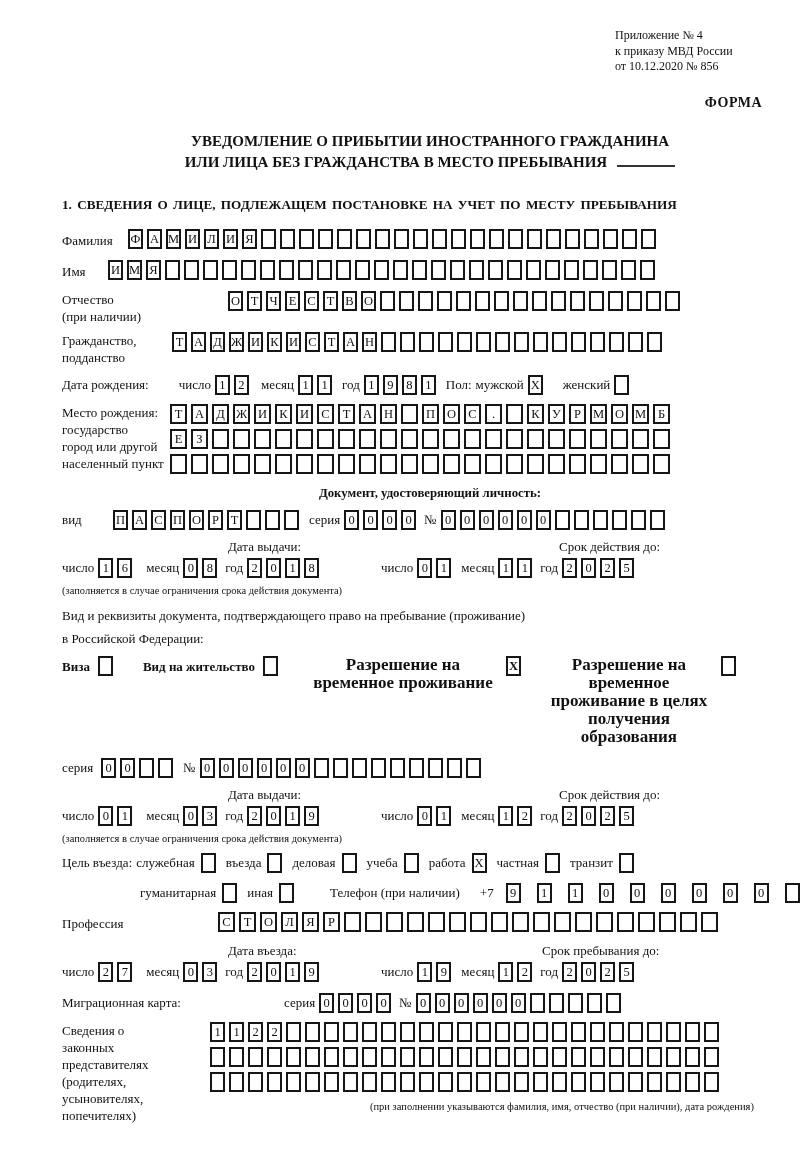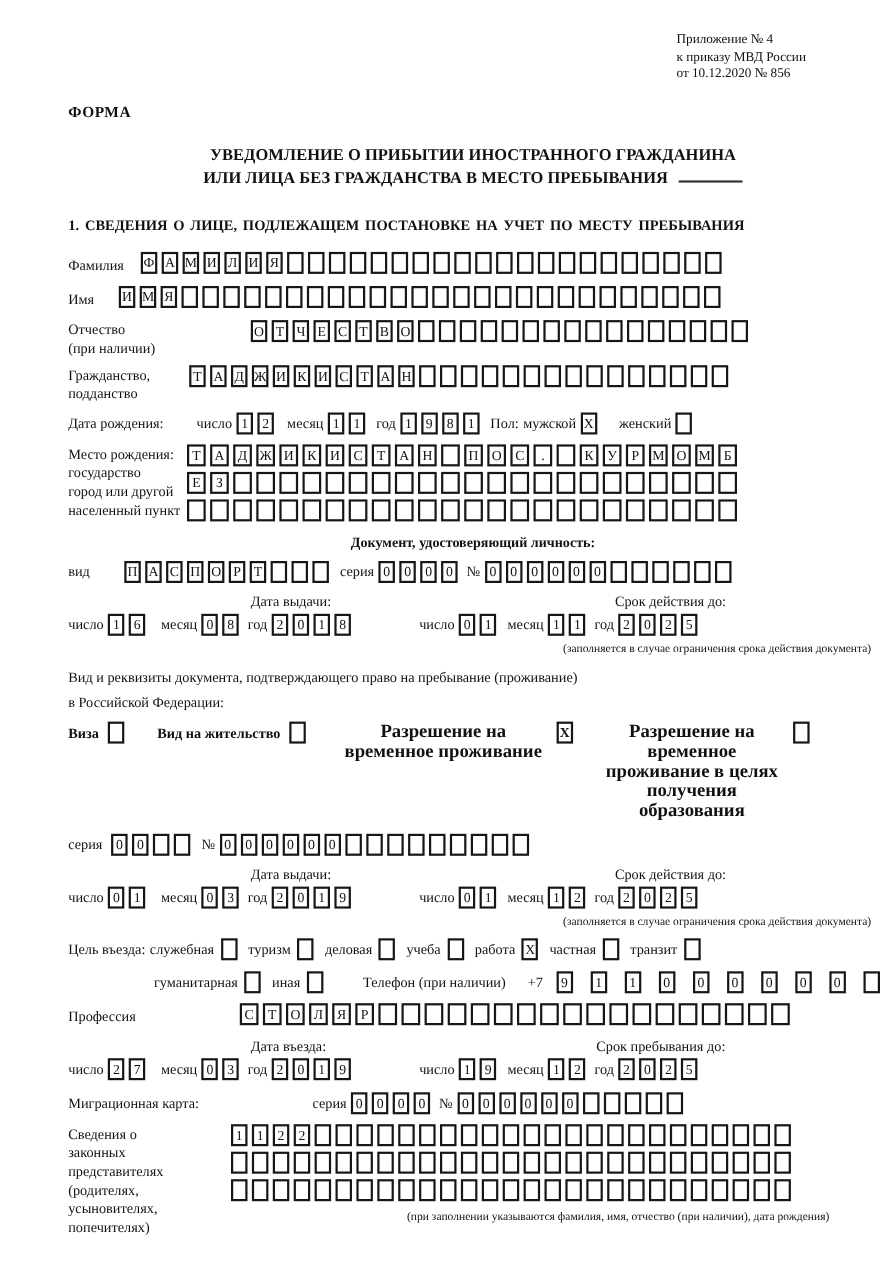--- a/index.html
+++ b/index.html
@@ -7,21 +7,21 @@
   body {
     height: 1163px; overflow: hidden;
     font-family: "Liberation Serif", "DejaVu Serif", serif;
     color: #111; font-size: 13px;
   }
   .page { padding: 28px 2px 0 62px; position: relative; }
 
   
   .topblock { margin-left: 553px; line-height: 15.5px; font-size: 12px; }
   .topblock .edition { font-size: 11px; line-height: 14.5px; margin-top: 3px; }
-  .forma { font-weight: bold; font-size: 14px; margin: 20px 36px 0 0; letter-spacing: .5px; }
+  .forma { text-align: right; font-weight: bold; font-size: 14px; margin: 20px 36px 0 0; letter-spacing: .5px; }
 
   .title { text-align: center; font-weight: bold; font-size: 15px; line-height: 21px; margin-top: 20px; }
   .uline { display: inline-block; width: 58px; border-bottom: 2px solid #333; margin-left: 10px; }
   .section1 { font-weight: bold; font-size: 13.2px; margin-top: 24px; margin-bottom: 16px; word-spacing: 2px; }
 
   
   .row { display: flex; align-items: flex-start; margin-bottom: 7px; }
   .row.vcenter { align-items: center; }
   .lbl { font-size: 13px; line-height: 24px; flex: 0 0 auto; }
   .lbl2 { line-height: 17px; }
@@ -37,21 +37,21 @@
   }
   .cells-w .cell { width: 17px; }
 
   .stack { display: flex; flex-direction: column; }
   .stack .cells { margin-bottom: 5px; }
 
   .dlbl { line-height: 24px; margin-right: 4px; }
   .dgap { width: 58px; }
   .dhead { position: relative; height: 17px; font-size: 13px; margin-top: 2px; }
   .dhead span { position: absolute; top: 0; }
-  .note { font-size: 10.5px; text-align: right; padding-right: 6px; margin: -2px 0 8px 0; }
+  .note { font-size: 10.5px; padding-right: 6px; margin: -2px 0 8px 0; }
 
   .dochdr { text-align: center; font-weight: bold; font-size: 12.8px; margin: 2px 0 7px 0; }
   .intro { font-size: 13px; line-height: 23px; }
 
   .opts { display: flex; align-items: flex-start; margin: 6px 0 10px 0; font-weight: bold; }
   .opt { display: flex; align-items: flex-start; }
   .opt .lbl { line-height: 22px; }
   .optc { text-align: center; font-size: 17px; line-height: 18px; }
   .opt .cell { margin-left: 8px; }
 
@@ -517,21 +517,21 @@
       </span>
   </div>
   <div class="note">(заполняется в случае ограничения срока действия документа)</div>
 
   <div class="purps">
     <span class="lbl" style="margin-right:4px">Цель въезда:</span>
     <span class="lbl">служебная</span>
     <span class="cells">
         <span class="cell"></span>
       </span>
-    <span class="lbl">туризм</span>
+    <span class="lbl">въезда</span>
     <span class="cells">
         <span class="cell"></span>
       </span>
     <span class="lbl">деловая</span>
     <span class="cells">
         <span class="cell"></span>
       </span>
     <span class="lbl">учеба</span>
     <span class="cells">
         <span class="cell"></span>

